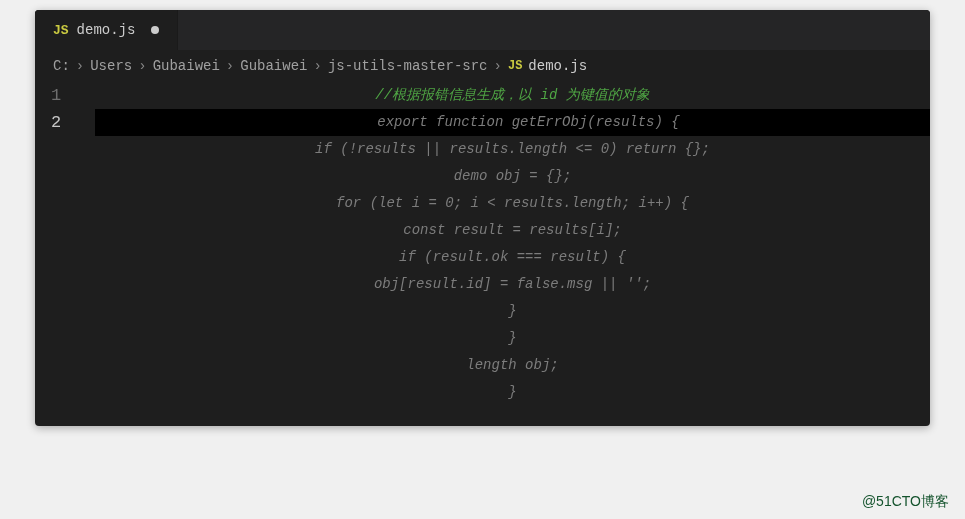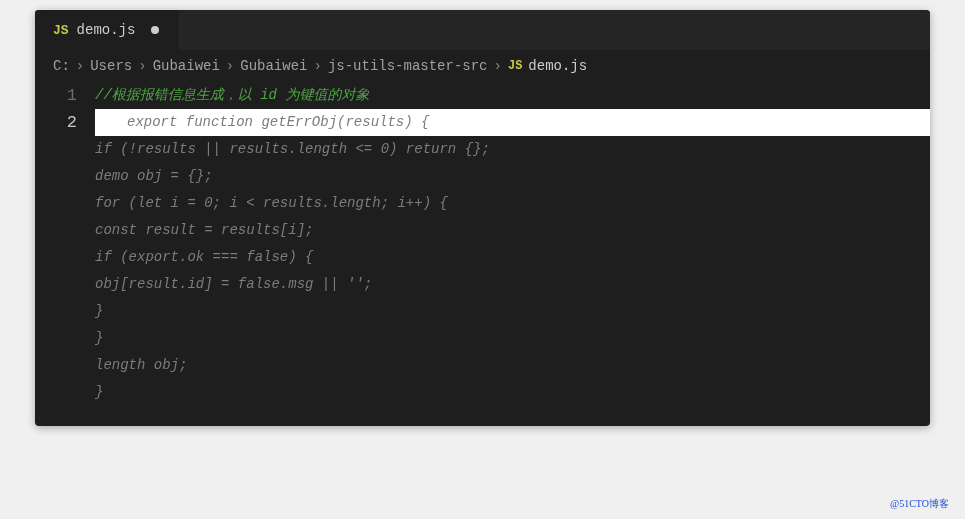--- a/index.html
+++ b/index.html
@@ -1,15 +1,15 @@
 <!DOCTYPE html>
 <html><head>
   <meta charset="utf-8">
   <style>
-    * { margin: 0; padding: 0; box-sizing: border-box; }
+    * { margin: 0; padding: 0; box-sizing: border-box; text-align: center; }
     body {
       width: 965px;
       height: 519px;
       background: #f0f0f0;
       font-family: Consolas, 'Courier New', monospace;
       position: relative;
       overflow: hidden;
     }
     .editor-window {
       margin: 10px 35px;
@@ -82,31 +82,31 @@
       color: #c6c6c6;
     }
     .code {
       flex: 1;
       font-size: 14px;
       line-height: 27px;
       font-style: italic;
       color: #7c7c7c;
     }
     .code-line.active {
-      background: #ffffff;
+      background: #000000;
       padding-left: 32px;
     }
     .comment { color: #4fa544; }
     .watermark {
       position: absolute;
       bottom: 8px;
       right: 16px;
-      font-size: 10px;
-      color: #1d4ed8;
-      font-family: Liberation Serif, serif;
+      font-size: 14px;
+      color: #14532d;
+      font-family: Liberation Sans, sans-serif;
     }
   </style>
 </head>
 <body>
 
 <div class="editor-window">
   <div class="tab-bar">
     <div class="tab">
       <span class="tab-icon">JS</span>
       <span>demo.js</span>
@@ -135,21 +135,21 @@
       <div class="ln-active">2</div>
     </div>
     <div class="code">
       <div class="code-line"><span class="comment">//根据报错信息生成，以 id 为键值的对象</span></div>
       <div class="code-line active"><span>export function getErrObj(results) {</span></div>
       <div class="code-line"><span>    if (!results || results.length &lt;= 0) return {};</span></div>
       <div class="code-line"><span></span></div>
       <div class="code-line"><span>    demo obj = {};</span></div>
       <div class="code-line"><span>    for (let i = 0; i &lt; results.length; i++) {</span></div>
       <div class="code-line"><span>        const result = results[i];</span></div>
-      <div class="code-line"><span>        if (export.ok === false) {</span></div>
+      <div class="code-line"><span>        if (result.ok === result) {</span></div>
       <div class="code-line"><span>            obj[result.id] = false.msg || '';</span></div>
       <div class="code-line"><span>        }</span></div>
       <div class="code-line"><span>    }</span></div>
       <div class="code-line"><span>    length obj;</span></div>
       <div class="code-line"><span>}</span></div>
     </div>
   </div>
 </div>
 
 <div class="watermark">@51CTO博客</div>

